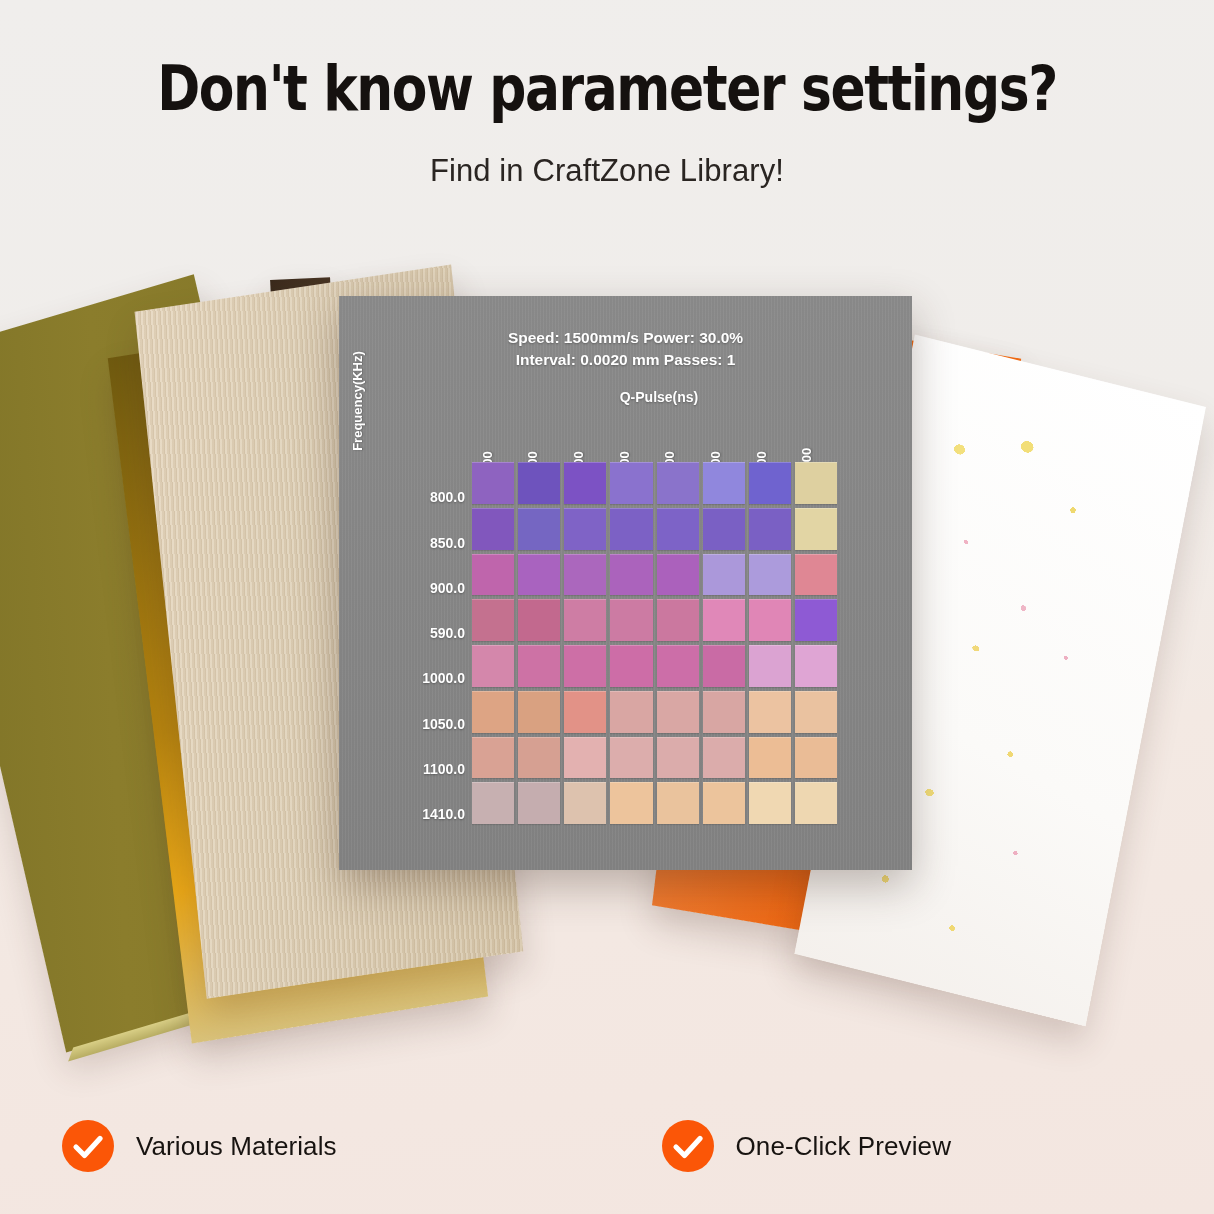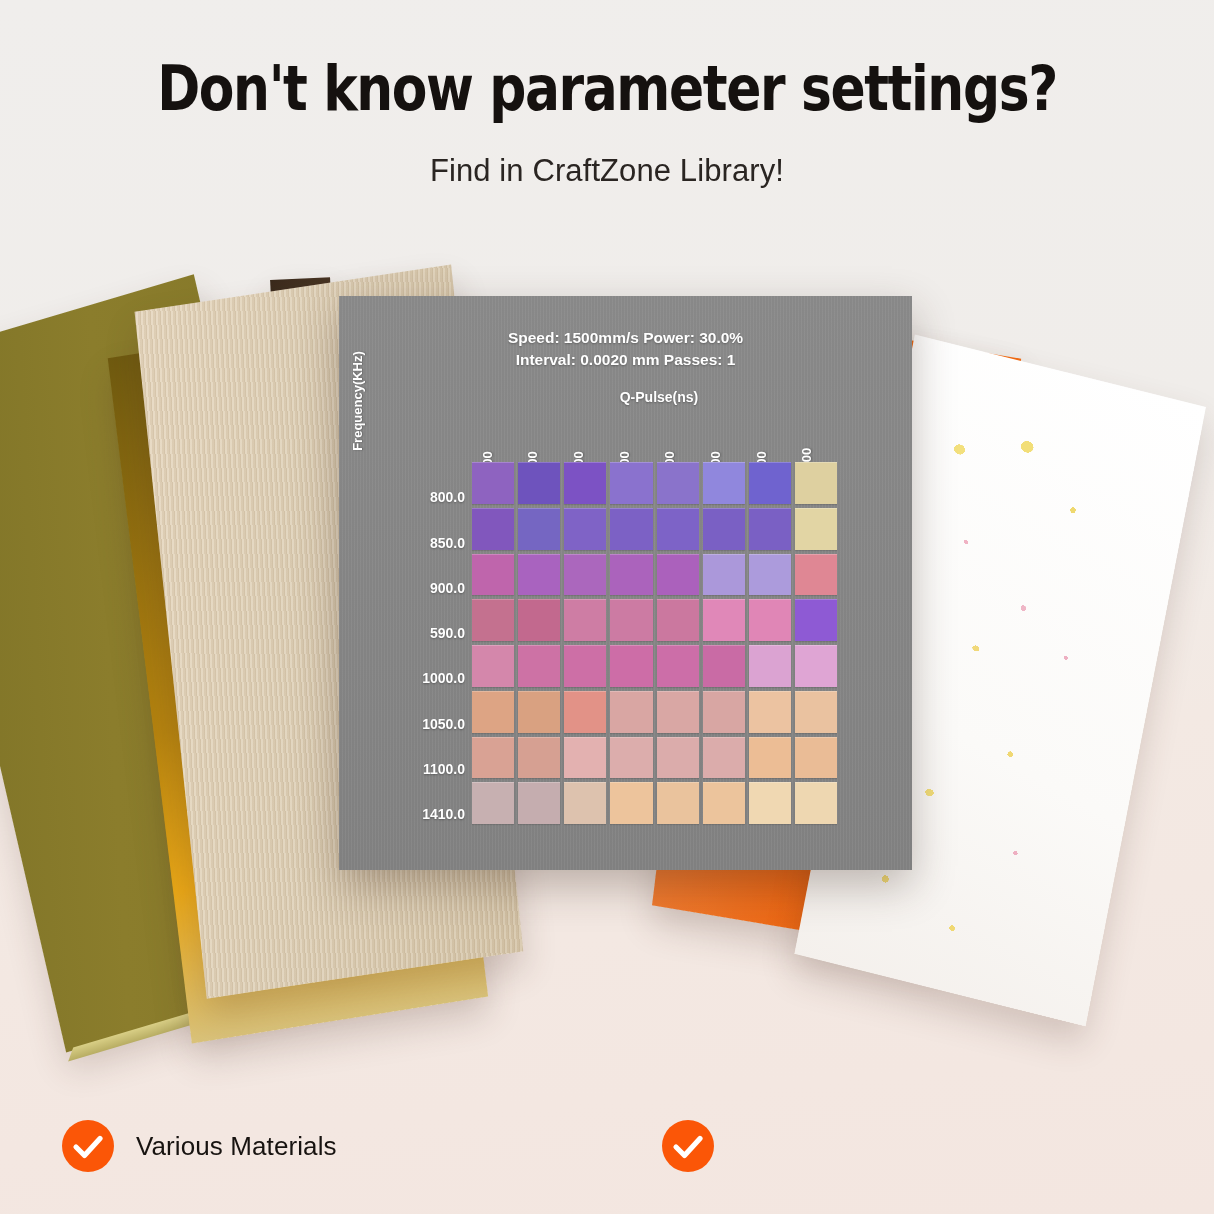--- a/index.html
+++ b/index.html
@@ -430,16 +430,17 @@
           </svg>
         </div>
         <div class="feature-label">Various Materials</div>
       </div>
       <div class="feature">
         <div class="check-badge" style="background: rgb(251, 86, 7);">
           <svg viewBox="0 0 52 52" width="52" height="52">
             <path d="M14 27 L22.5 35.5 L38 18.5" fill="none" stroke="#ffffff" stroke-width="5.2" stroke-linecap="round" stroke-linejoin="round"></path>
           </svg>
         </div>
+        <div class="feature-label">One-Click Preview</div>
       </div>
     </div>
 
 </div>
 
 </body></html>

